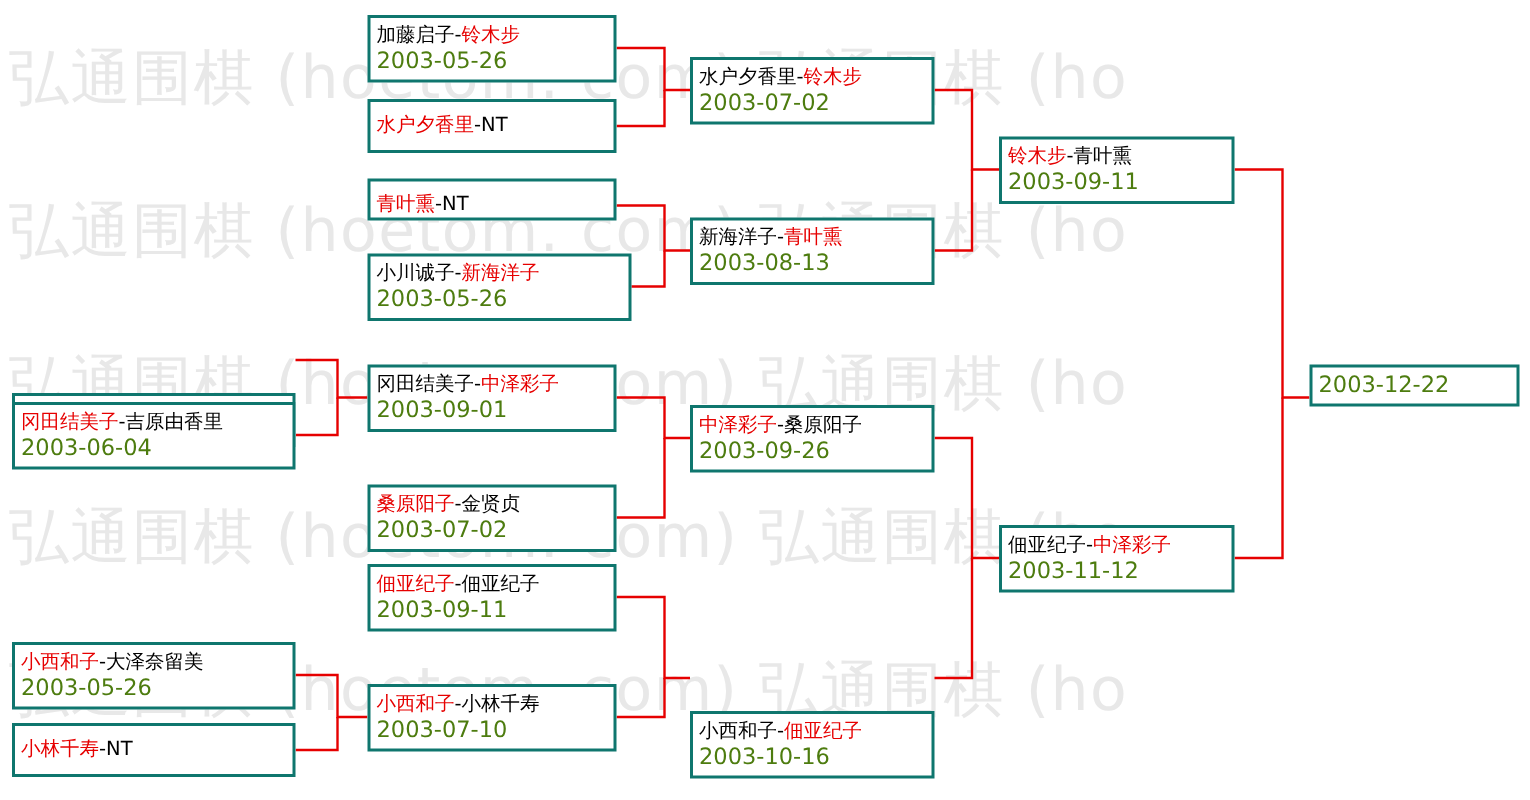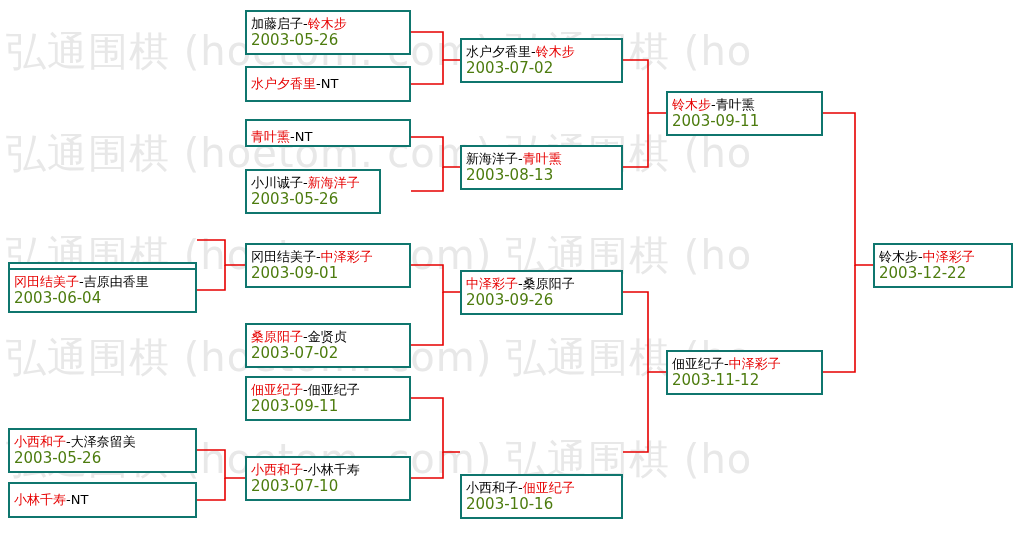--- a/index.html
+++ b/index.html
@@ -128,21 +128,21 @@
 
   <div class="node" style="left:460px; top:38px; width:163px;">
     <span class="players"><span class="l">水户夕香里</span><span class="sep">-</span><span class="w">铃木步</span></span>
     <span class="date">2003-07-02</span>
   </div>
 
   <div class="node" style="left:245px; top:119px; width:166px; padding-top:7px; padding-bottom:0;">
     <span class="players"><span class="w">青叶熏</span><span class="sep">-</span><span class="l">NT</span></span>
   </div>
 
-  <div class="node" style="left:245px; top:169px; width:136px;">
+  <div class="node" style="left:245px; top:169px; width:176px;">
     <span class="players"><span class="l">小川诚子</span><span class="sep">-</span><span class="w">新海洋子</span></span>
     <span class="date">2003-05-26</span>
   </div>
 
   <div class="node" style="left:460px; top:145px; width:163px;">
     <span class="players"><span class="l">新海洋子</span><span class="sep">-</span><span class="w">青叶熏</span></span>
     <span class="date">2003-08-13</span>
   </div>
 
   <div class="node" style="left:666px; top:91px; width:157px;">
@@ -197,17 +197,16 @@
     <span class="players"><span class="l">小西和子</span><span class="sep">-</span><span class="w">佃亚纪子</span></span>
     <span class="date">2003-10-16</span>
   </div>
 
   <div class="node" style="left:666px; top:350px; width:157px;">
     <span class="players"><span class="l">佃亚纪子</span><span class="sep">-</span><span class="w">中泽彩子</span></span>
     <span class="date">2003-11-12</span>
   </div>
 
   <div class="node" style="left:873px; top:243px; width:140px;">
-    <span class="players"><span class="l">铃木步</span><span class="sep">-</span><span class="w">中泽彩子</span></span>
     <span class="date">2003-12-22</span>
   </div>
 
 </div>
 
 </body></html>

